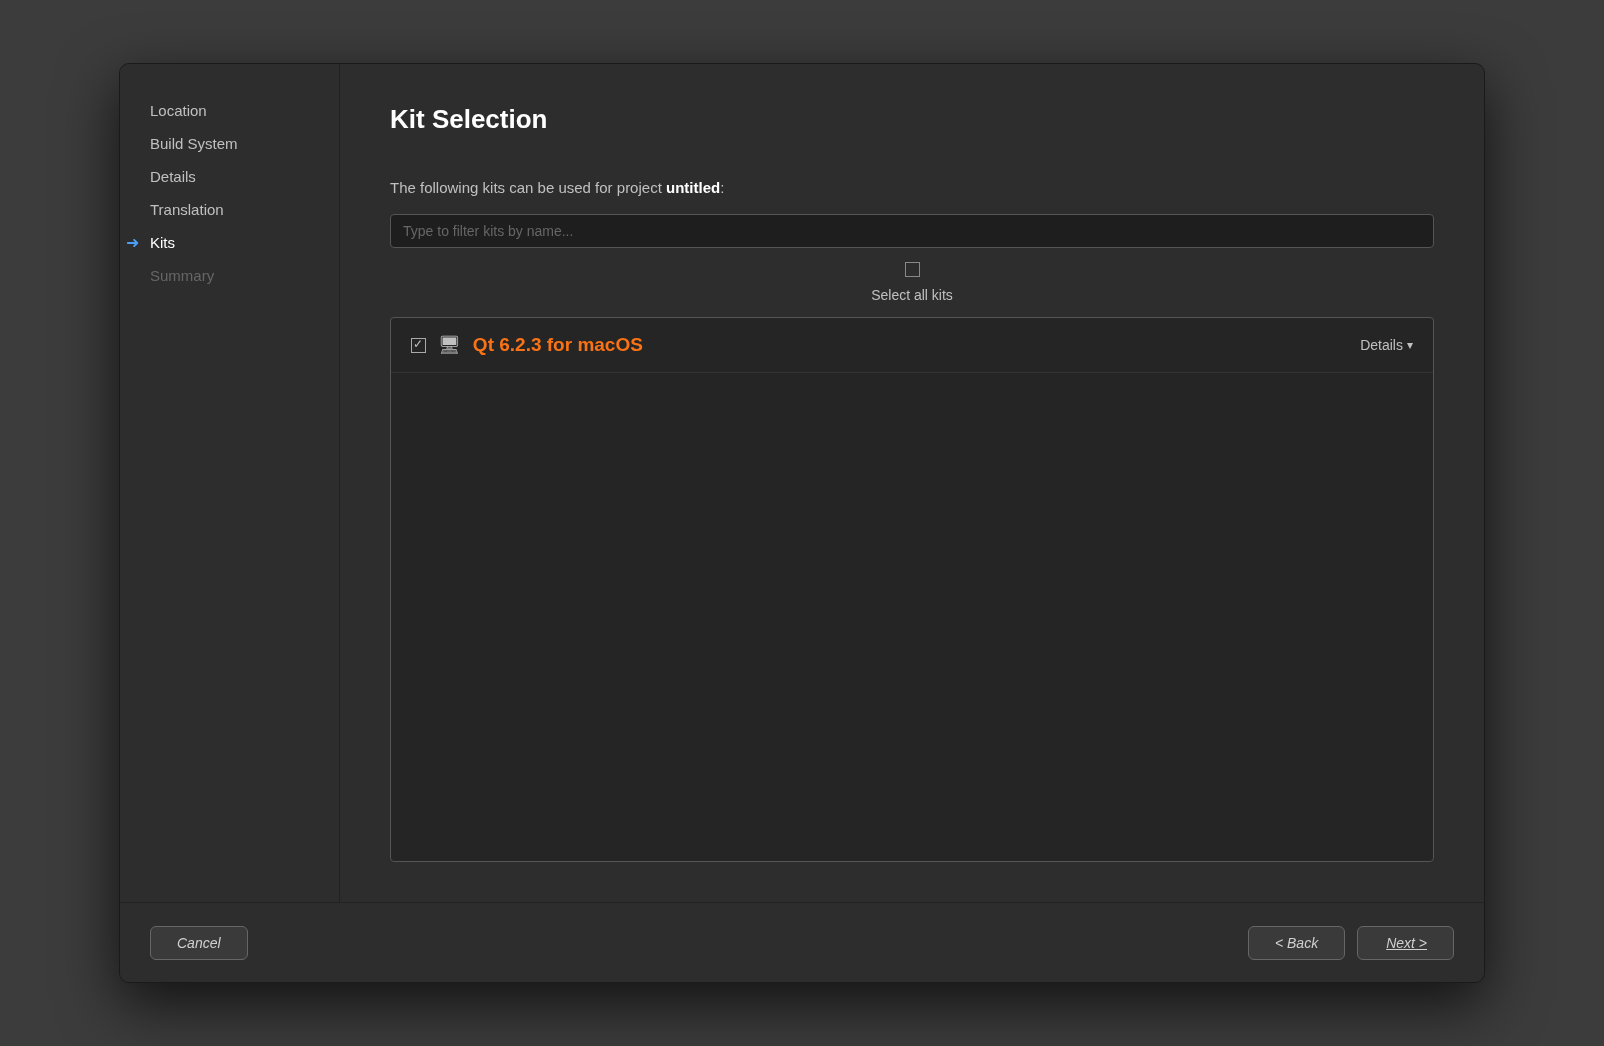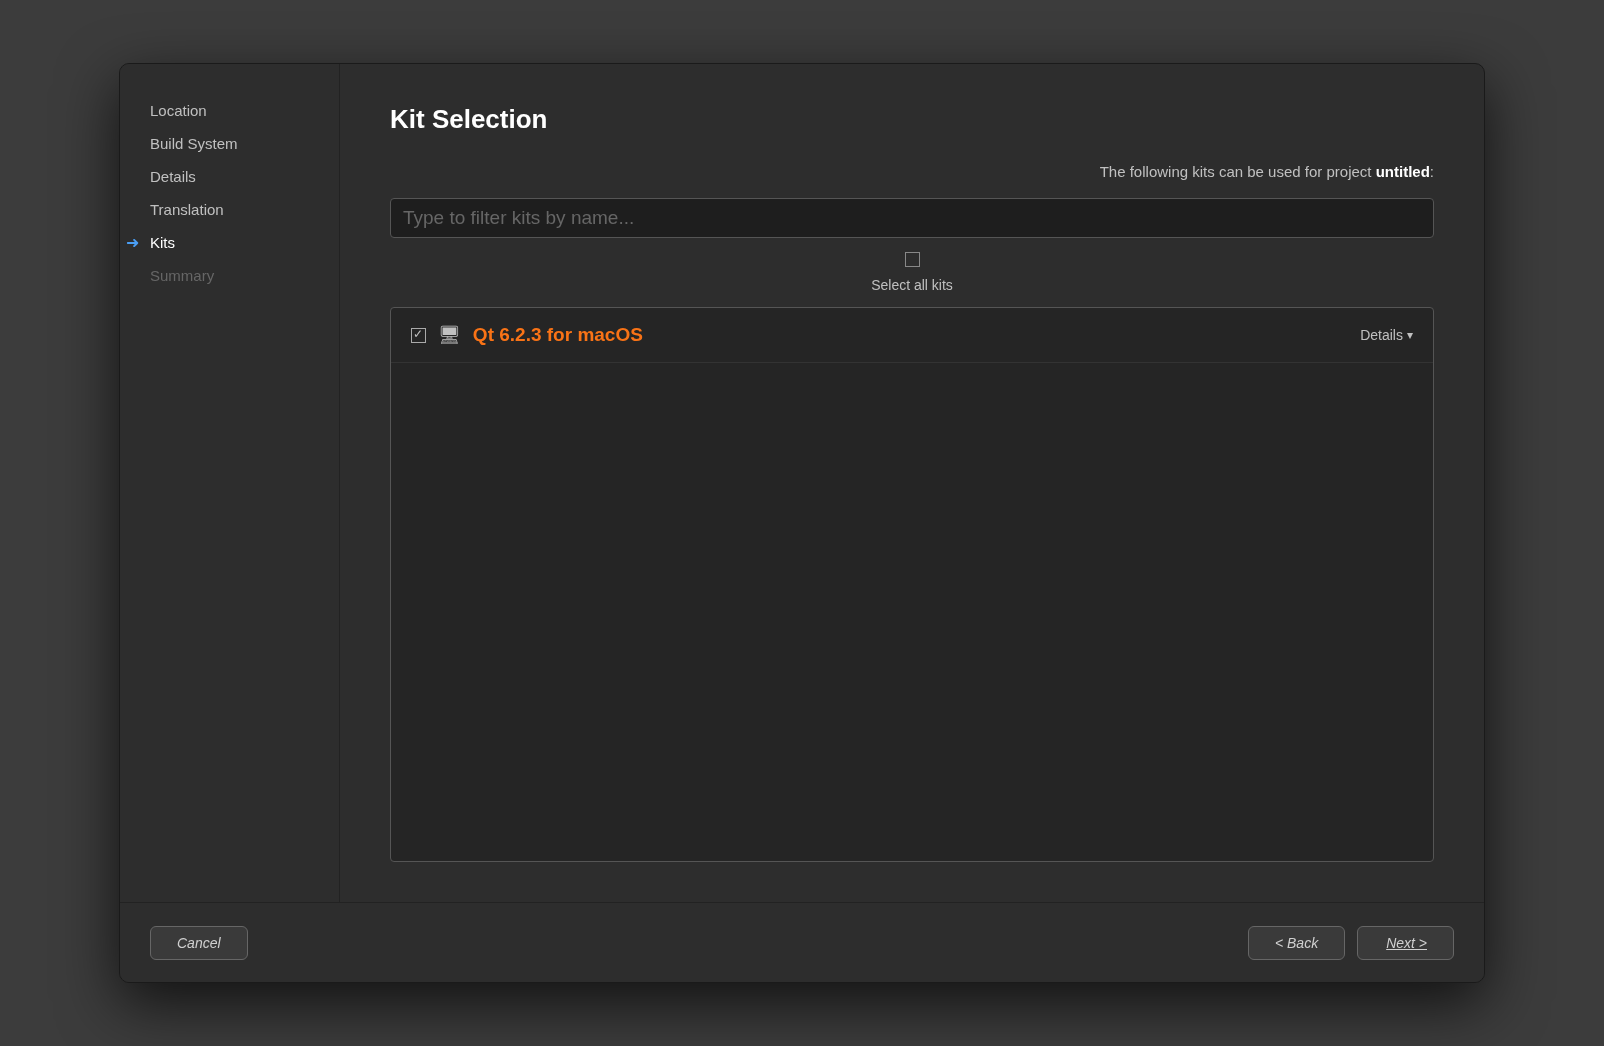--- a/index.html
+++ b/index.html
@@ -110,43 +110,42 @@
       flex: 1;
       padding: 40px 50px;
       display: flex;
       flex-direction: column;
     }
 
     .page-title {
       font-size: 26px;
       font-weight: 700;
       color: #ffffff;
-      margin-bottom: 28px;
+      margin-bottom: 44px;
     }
 
     .description {
       font-size: 15px;
       color: #c0c0c0;
       margin-bottom: 18px;
-      text-align: right;
     }
 
     .description strong {
       color: #ffffff;
       font-weight: 700;
     }
 
     .filter-input {
       width: 100%;
       background: #1e1e1e;
       border: 1px solid #555;
       border-radius: 4px;
       padding: 8px 12px;
       color: #888;
-      font-size: 19px;
+      font-size: 14px;
       margin-bottom: 14px;
       outline: none;
     }
 
     .filter-input::placeholder {
       color: #666;
     }
 
     .select-all-row {
       display: flex;

